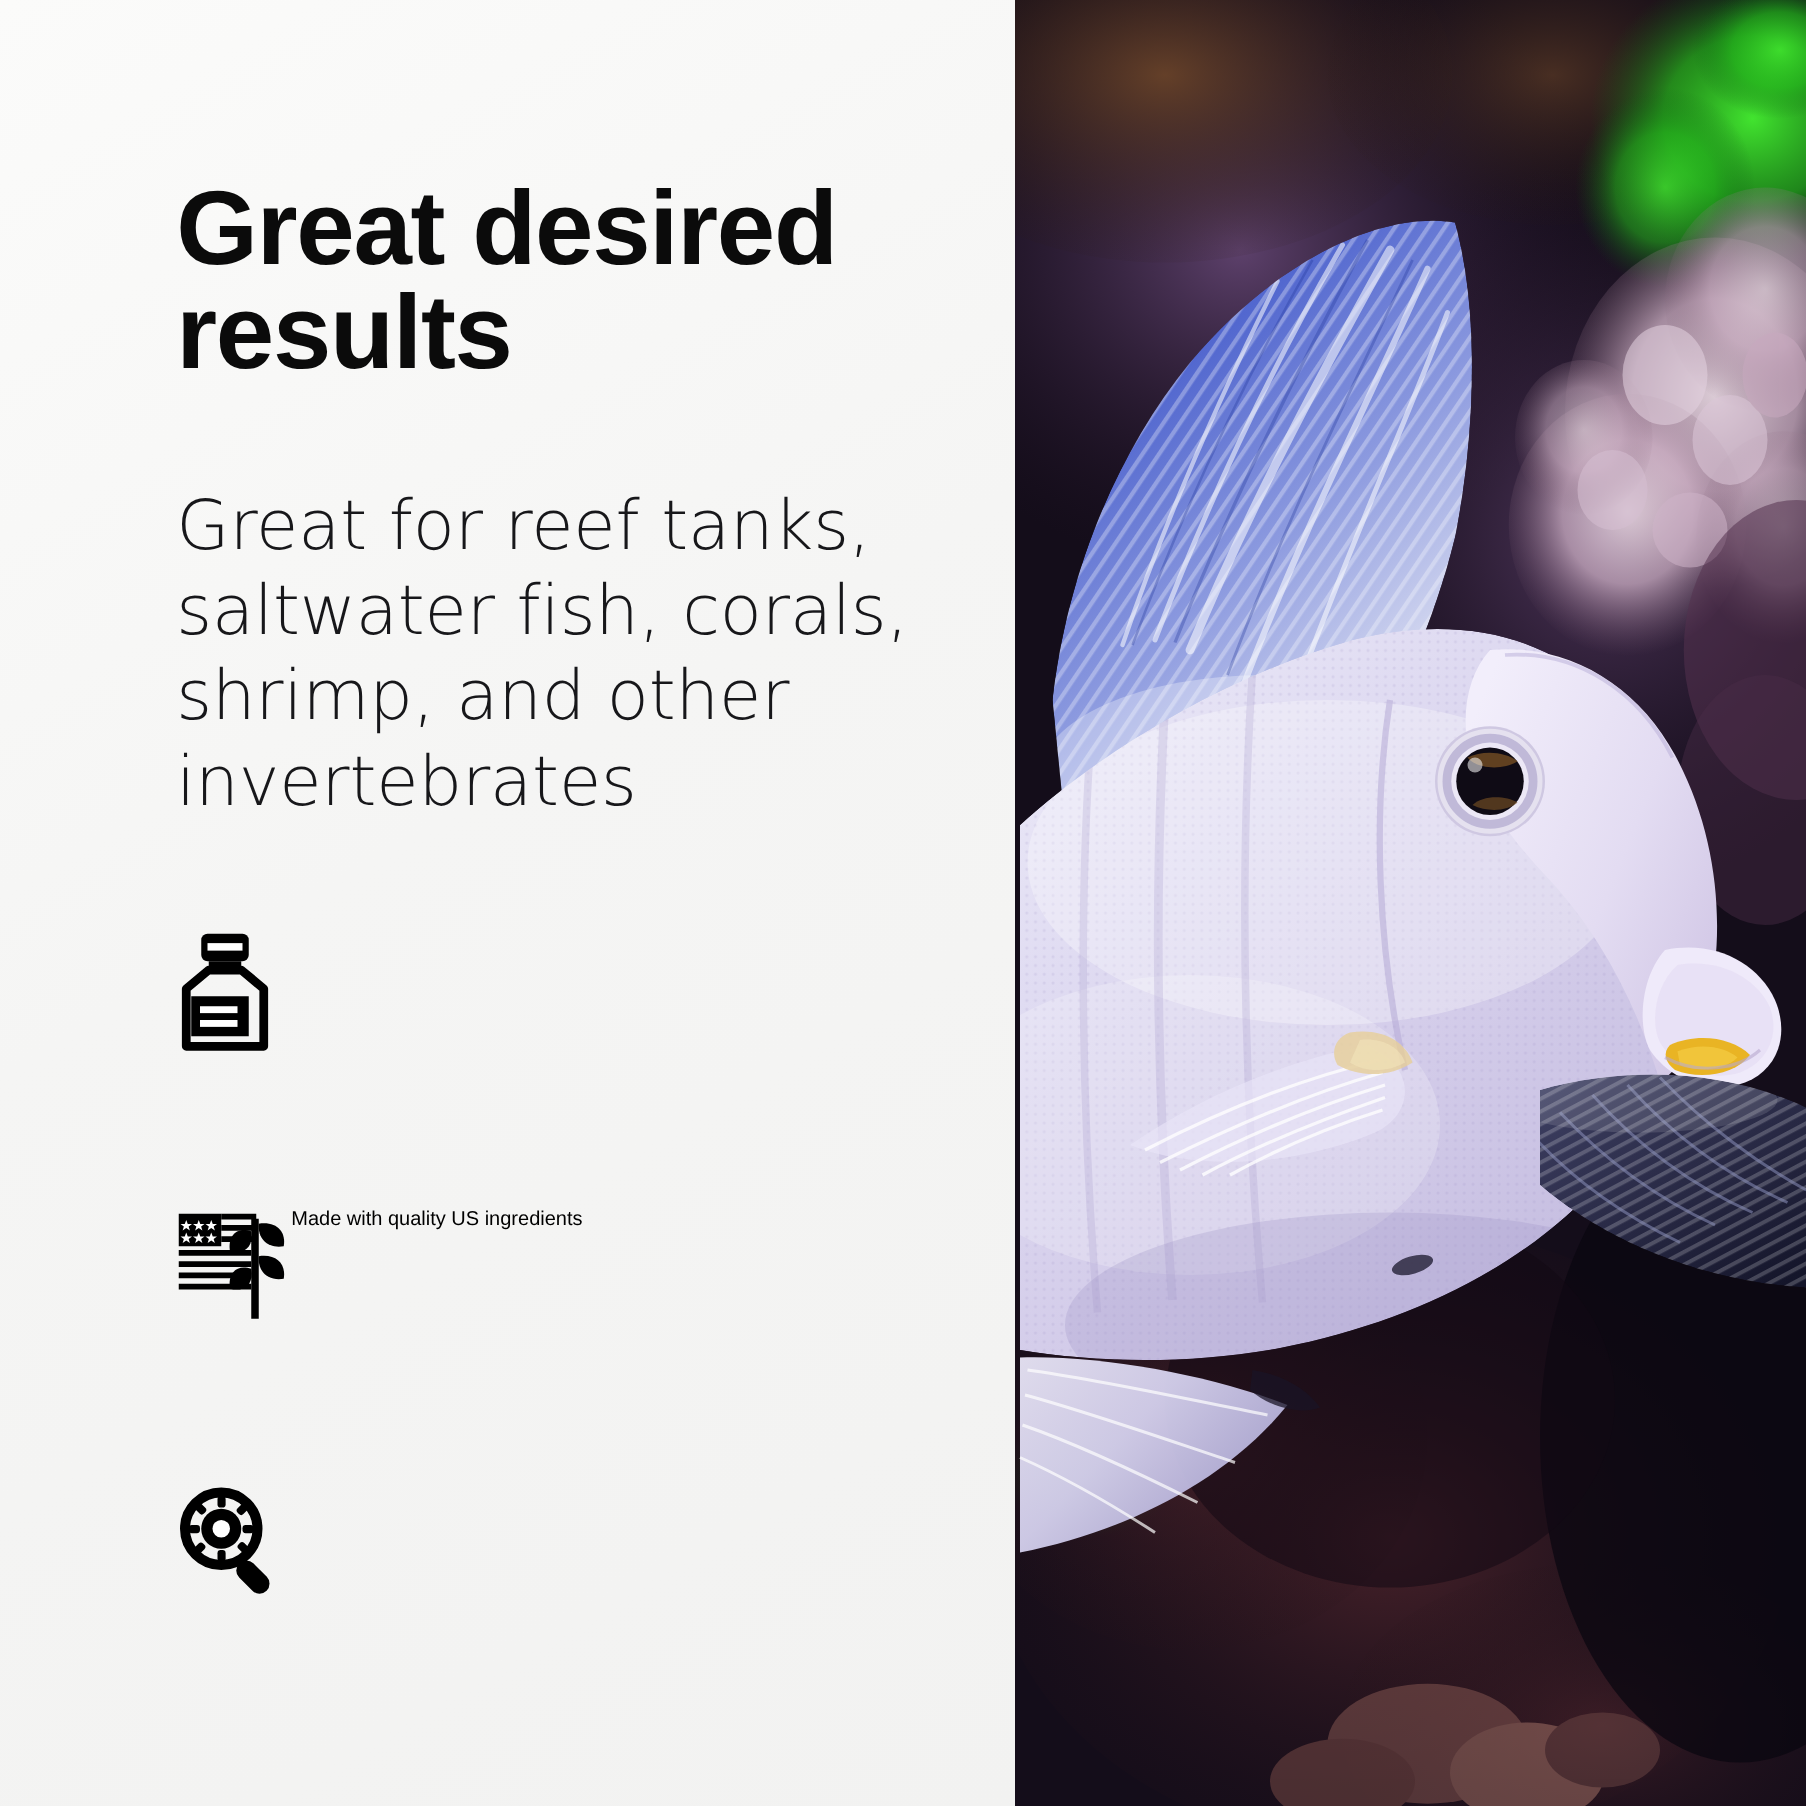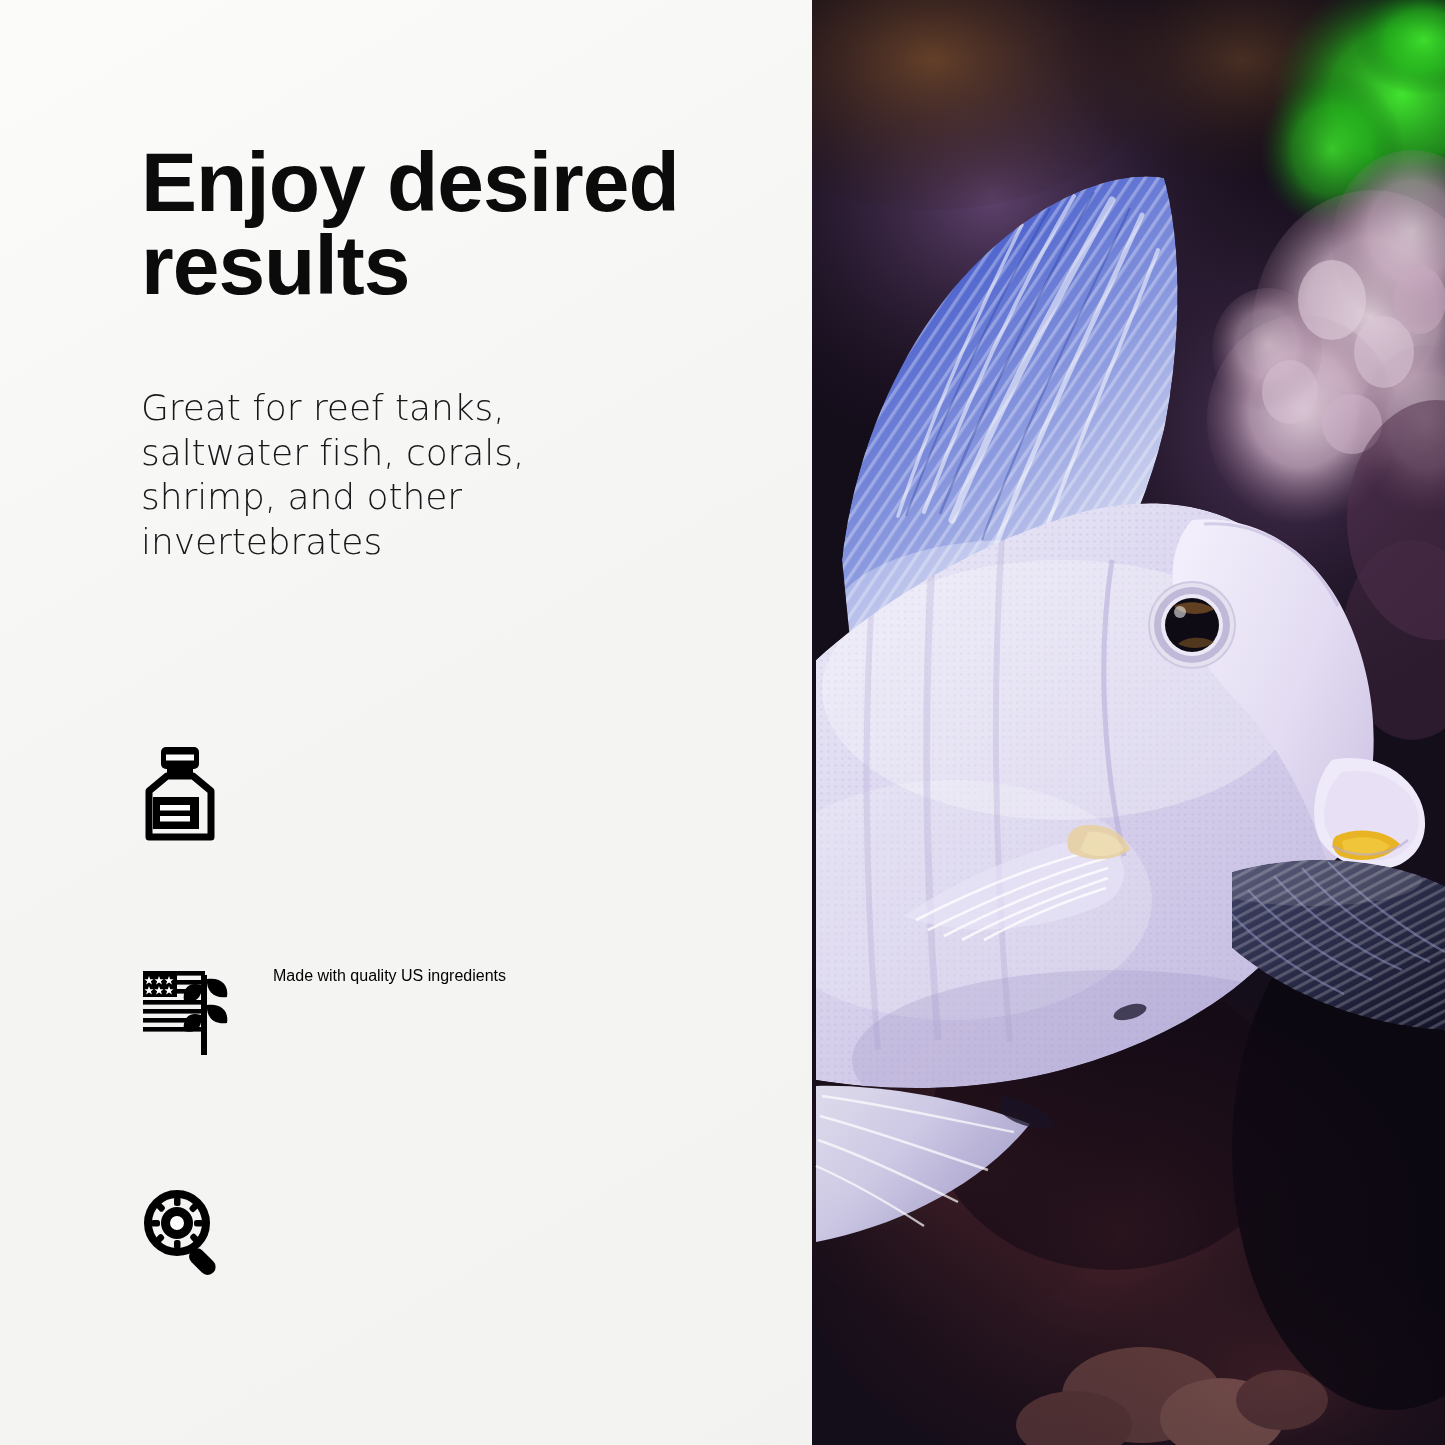--- a/index.html
+++ b/index.html
@@ -26,54 +26,54 @@
     position:absolute;left:141px;top:141px;width:660px;
     font-size:84px;line-height:0.99;
     font-weight:700;letter-spacing:-0.012em;
     color:#0b0b0b;
     font-family:"Liberation Sans",sans-serif;
     white-space:pre-line;
   }
 
   .subhead{
     position:absolute;left:141px;top:386px;width:620px;
-    font-size:36px;line-height:1.24;
+    font-size:55px;line-height:1.24;
     font-weight:300;letter-spacing:-0.002em;
     color:#17171a;
     font-family:"DejaVu Sans",sans-serif;
     white-space:pre-line;
   }
 
   
   .features{
     position:absolute;left:141px;top:745px;width:660px;
   }
   .f1{position:absolute;left:0;top:0;width:660px;display:flex;}
-  .f2{position:absolute;left:0;top:222px;width:660px;display:flex;gap:40px;}
+  .f2{position:absolute;left:0;top:222px;width:660px;display:flex;}
   .f3{position:absolute;left:0;top:440px;width:660px;display:flex;}
   .f2 .icon-wrap{padding-top:0px;}
   .f3 .icon-wrap{padding-top:2px;}
 
   
   .photo{
     position:relative;
     width:633px;height:1445px;flex:0 0 633px;
     overflow:hidden;
     background:#0a0710;
   }
   .photo svg{display:block;width:633px;height:1445px;}
 </style>
 </head>
 <body>
 
 <div class="canvas">
 
   <div class="left-panel">
 
-    <div class="headline">Enjoy desired
+    <div class="headline">Great desired
 results</div>
 
     <div class="subhead">Great for reef tanks,
 saltwater fish, corals,
 shrimp, and other
 invertebrates</div>
 
     <div class="features">
 
       <div class="f1">

